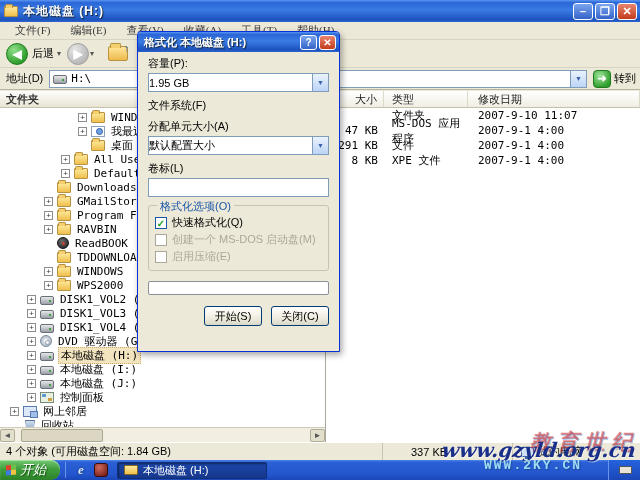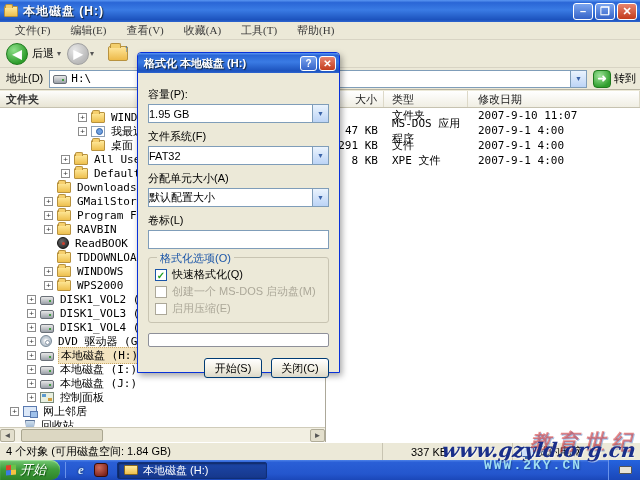--- a/index.html
+++ b/index.html
@@ -106,21 +106,21 @@
 
   .statusbar { position:absolute; left:0; bottom:0; width:100%; height:18px; background:#ECE9D8;
     border-top:1px solid #fff; display:flex; align-items:center; }
   .sb-left { flex:1; padding-left:6px; }
   .sb-mid { width:130px; border-left:1px solid #c8c4b2; padding-left:28px; height:100%; display:flex; align-items:center; }
   .sb-right { width:128px; border-left:1px solid #c8c4b2; height:100%; display:flex; align-items:center; gap:4px; padding-left:8px; }
   .pc-icon { width:13px; height:10px; background:#cfe0f5; border:1px solid #3a63a8; border-radius:1px; position:relative; }
   .pc-icon::after { content:""; position:absolute; left:3px; bottom:-3px; width:7px; height:2px; background:#3a63a8; }
 
   
-  .dialog { position:absolute; left:137px; top:52px; width:203px; height:321px; z-index:50;
+  .dialog { position:absolute; left:137px; top:31px; width:203px; height:321px; z-index:50;
     background:#ECE9D8; border:1px solid #0831D9; border-radius:4px 4px 0 0;
     box-shadow:2px 3px 6px rgba(0,0,0,.35); }
   .dlg-title { height:20px; border-radius:3px 3px 0 0; display:flex; align-items:center; padding:0 3px 0 6px;
     background:linear-gradient(180deg,#5a96f2 0%,#2a66d6 12%,#3a7be4 45%,#1c52bd 90%,#2e66d0 100%); }
   .dlg-title .t { color:#fff; font-weight:bold; flex:1; text-shadow:1px 1px 1px #123; }
   .dlg-btn { width:17px; height:15px; margin-left:2px; border:1px solid #fff; border-radius:3px; color:#fff;
     font-weight:bold; font-size:10px; line-height:13px; text-align:center;
     background:linear-gradient(180deg,#7ba5ef,#3563c8); }
   .dlg-btn.close { background:linear-gradient(180deg,#e8846e,#c33c1d); }
   .dlg-body { padding:4px 10px 6px 10px; }
@@ -412,30 +412,26 @@
     </div>
   </div>
 
   <div class="dialog">
     <div class="dlg-title">
       <span class="t">格式化 本地磁盘 (H:)</span>
       <span class="dlg-btn">?</span>
       <span class="dlg-btn close">✕</span>
     </div>
     <div class="dlg-body">
-      <div class="fld-label" style="margin-top:10px">容量(P):</div>
+      <div class="fld-label" style="margin-top:0">容量(P):</div>
       <div class="combo">
         <span class="val">1.95 GB</span>
         <span class="combo-arrow">▼</span>
       </div>
       <div class="fld-label">文件系统(F)</div>
-      <div class="combo">
-        <span class="val">FAT32</span>
-        <span class="combo-arrow">▼</span>
-      </div>
       <div class="fld-label">分配单元大小(A)</div>
       <div class="combo">
         <span class="val">默认配置大小</span>
         <span class="combo-arrow">▼</span>
       </div>
       <div class="fld-label">卷标(L)</div>
       <div class="textbox"></div>
 
       <div class="group">
         <span class="group-legend">格式化选项(O)</span>

